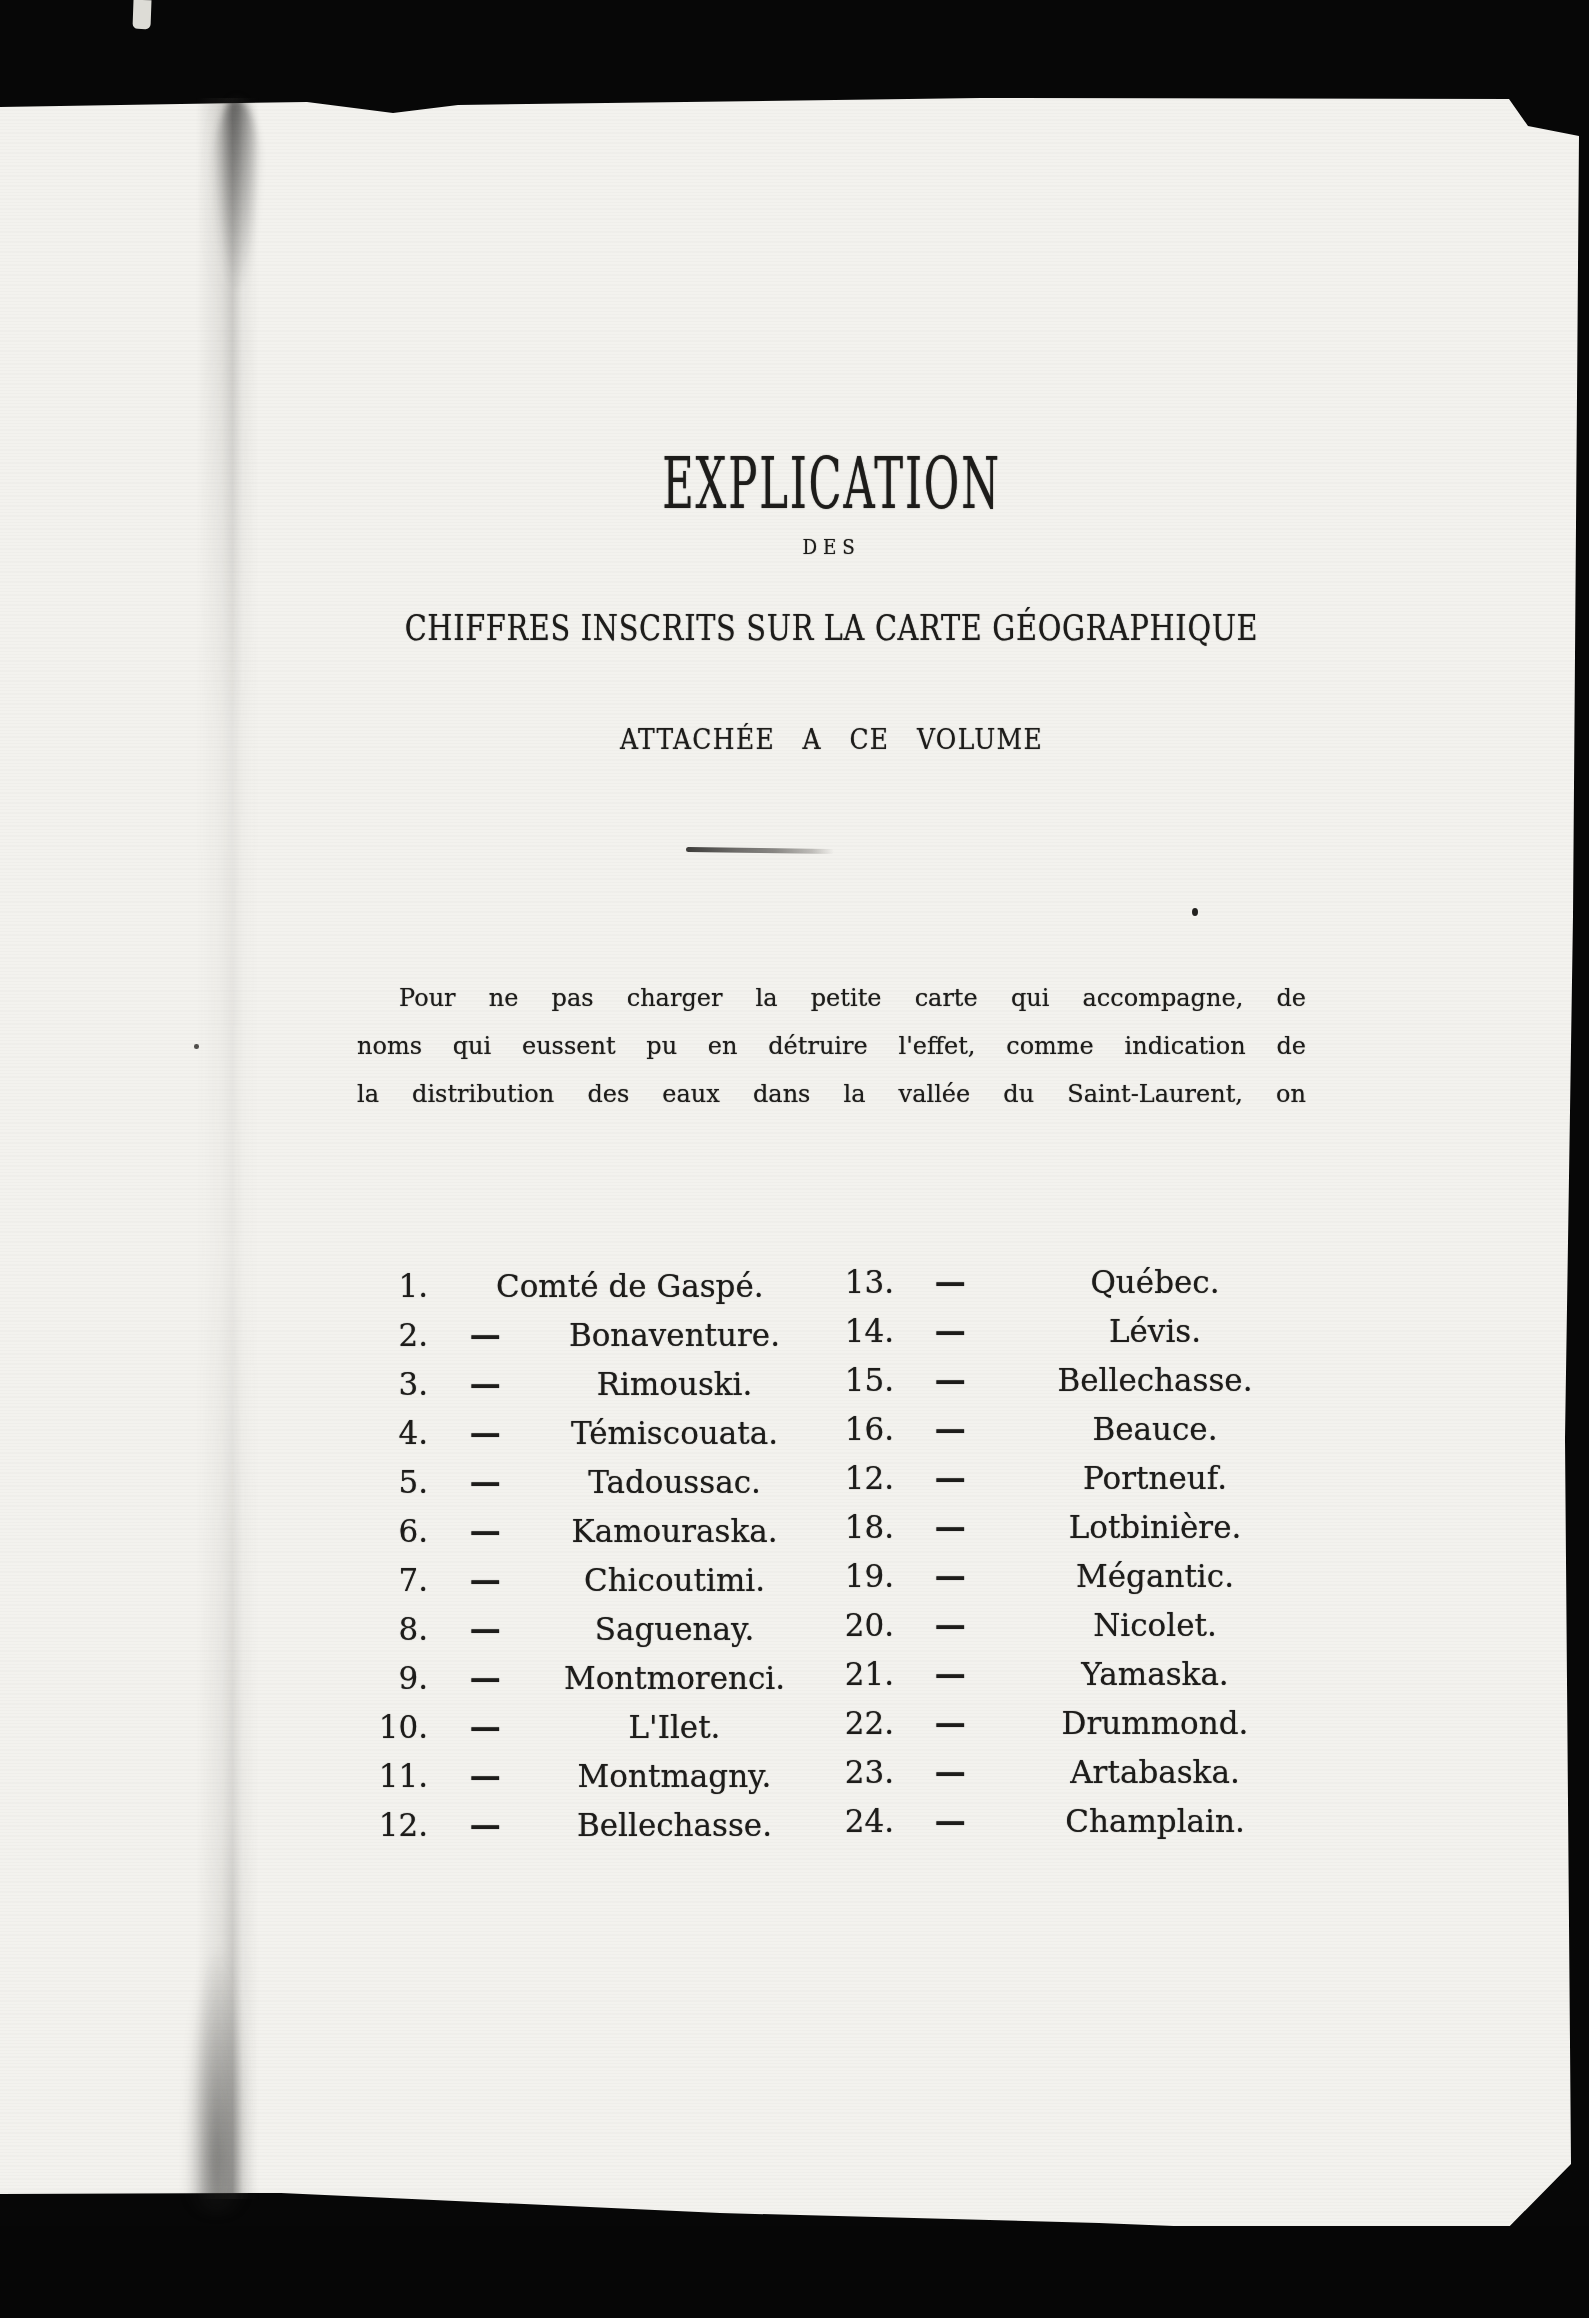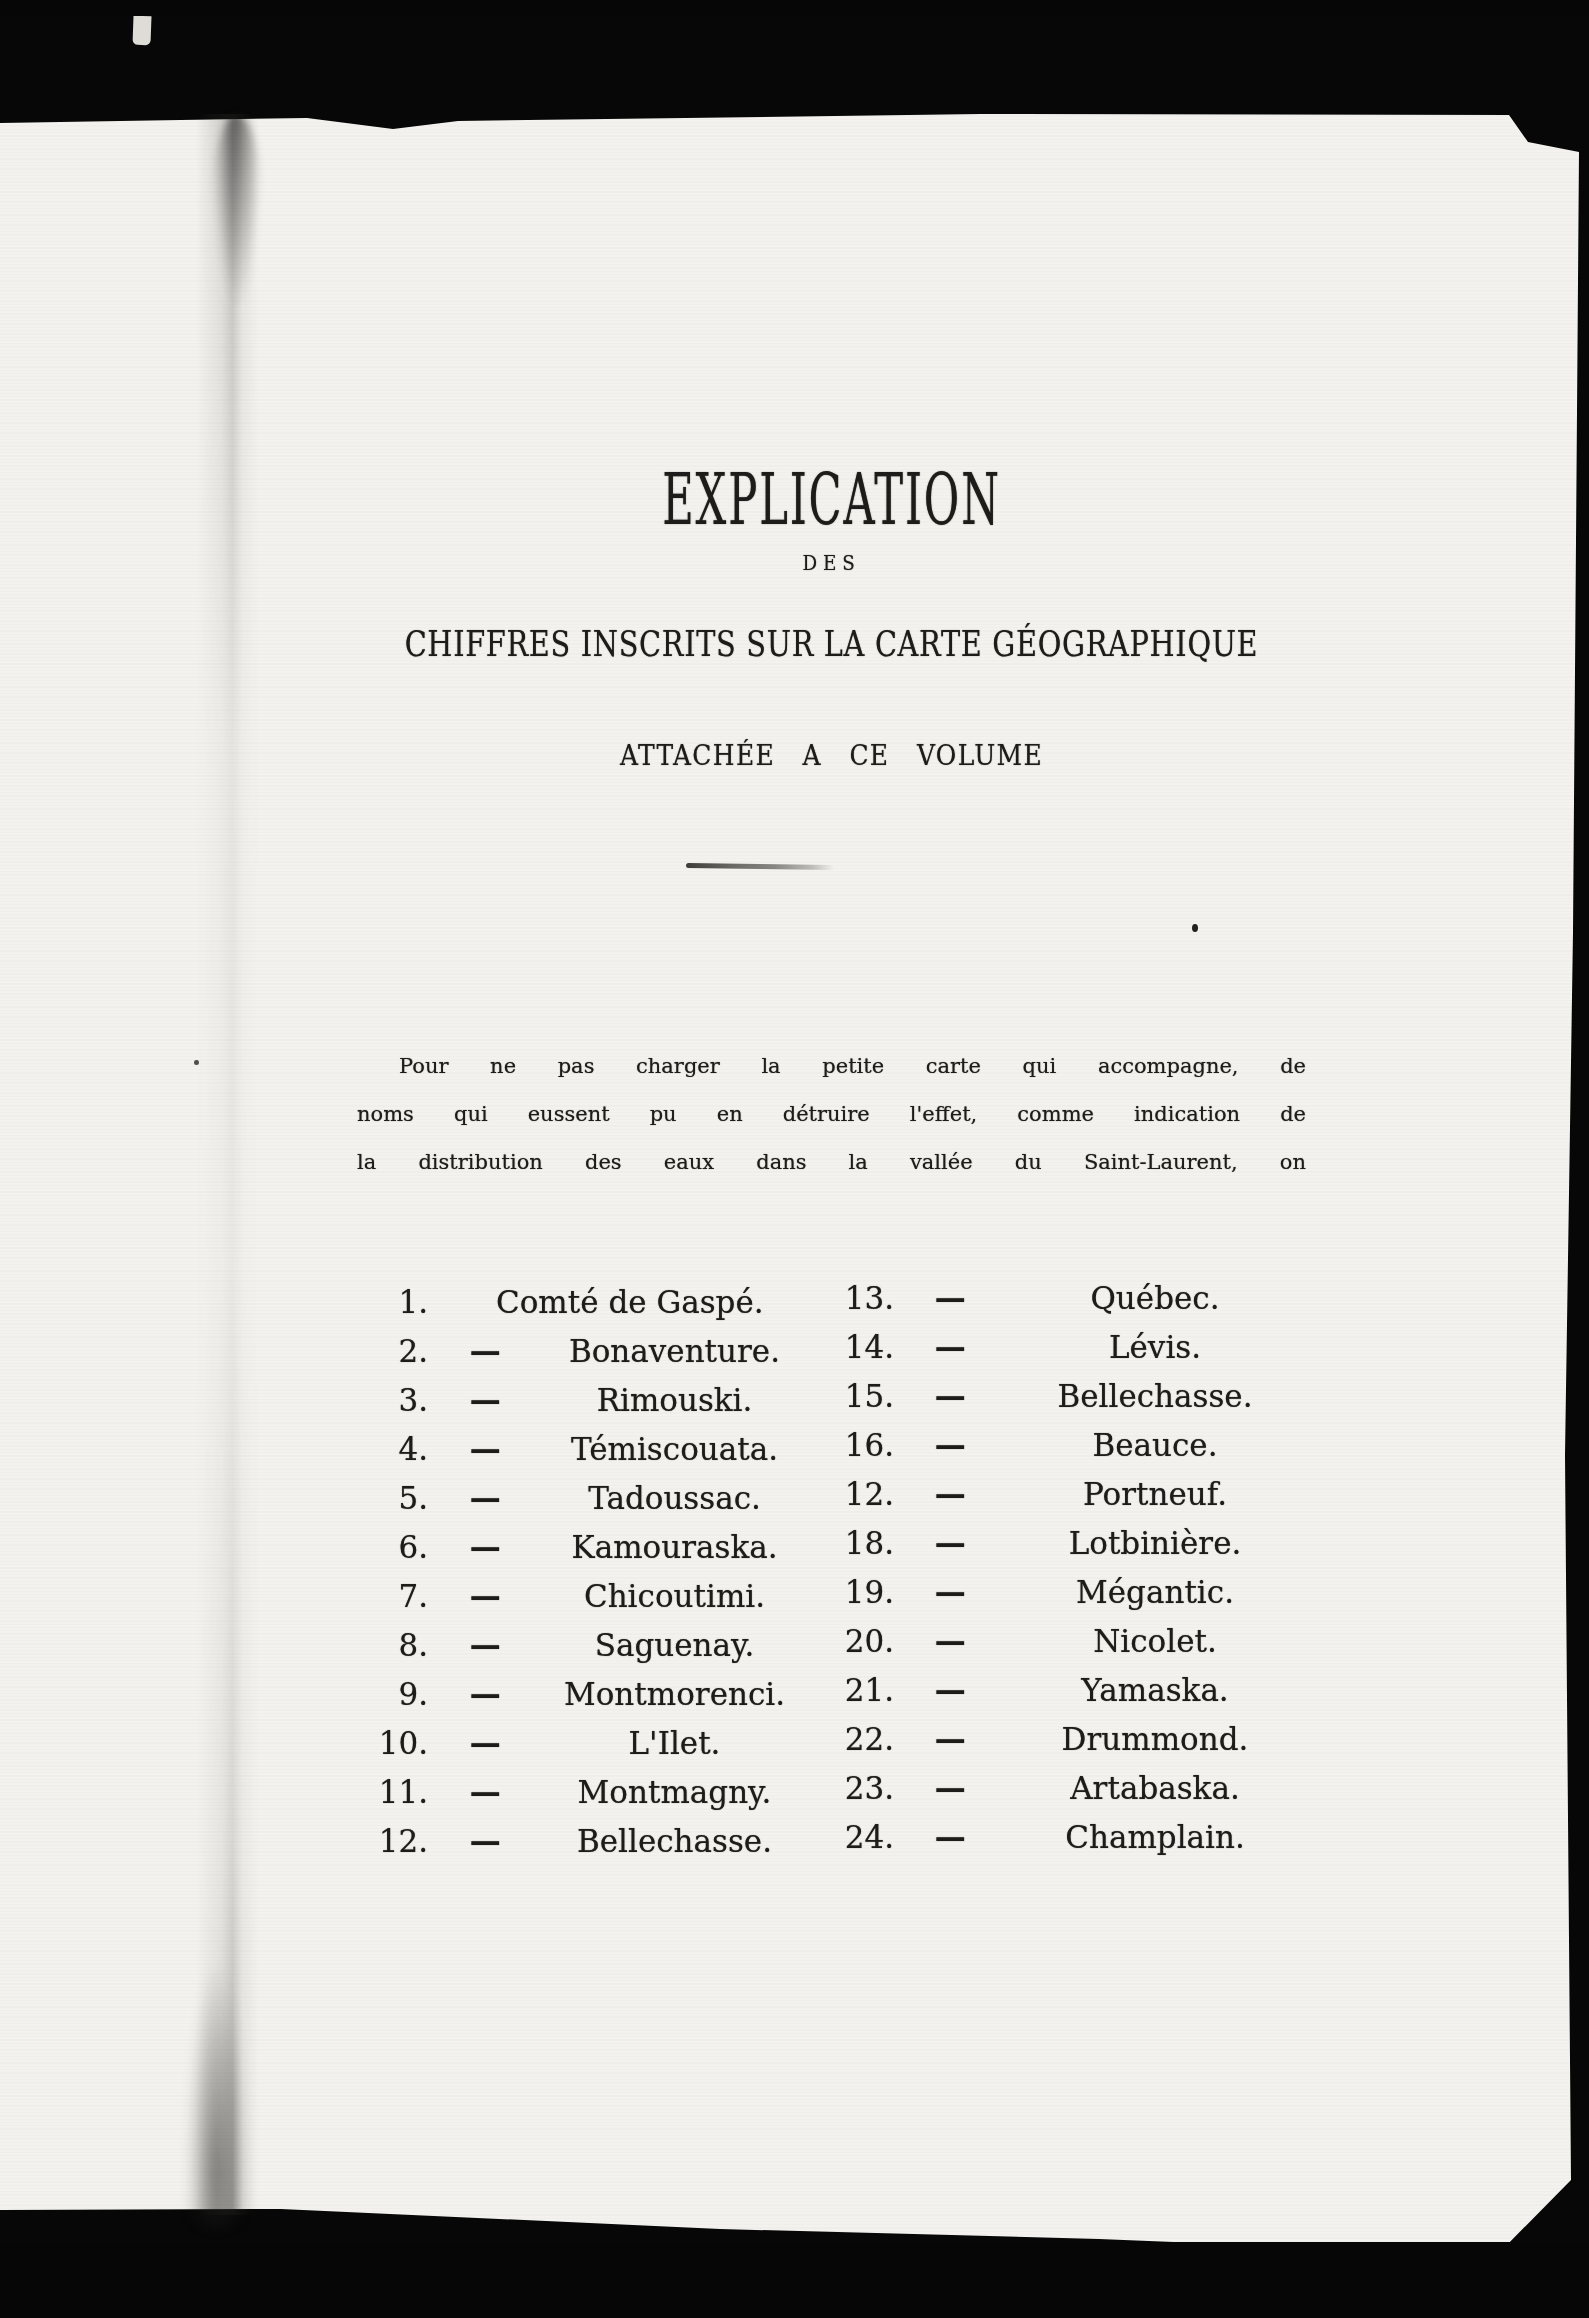--- a/index.html
+++ b/index.html
@@ -1,18 +1,18 @@
 <!DOCTYPE html>
 <html style="font-size:10.5px"><head>
 <meta charset="utf-8">
 <style>
   html,body{margin:0;padding:0;background:#060606;}
   #canvas{
     position:relative;width:1590px;height:2226px;background:#070707;overflow:hidden;
-    font-family:"DejaVu Serif","Liberation Serif",serif;color:#1d1c1a;margin-top:16px;
+    font-family:"DejaVu Serif","Liberation Serif",serif;color:#1d1c1a;
   }
   
   .paper{
     position:absolute;inset:0;background:#f3f2ee;
     background-image:repeating-linear-gradient(0deg,rgba(0,0,0,0.015) 0 1.3px,rgba(255,255,255,0.0) 1.3px 3.3px);
     clip-path:polygon(
       0px 107px, 307px 102px, 393px 113px, 458px 105px, 981px 98px,
       1509px 99px, 1528px 126px, 1579px 136px, 1573px 916px, 1565px 1439px,
       1571px 2164px, 1497px 2239px, 1099px 2223px, 720px 2213px, 281px 2193px, 0px 2194px);
   }
@@ -46,21 +46,21 @@
   .subtitle{top:607px;font-size:31px;letter-spacing:0.7px;transform:scale(0.93,1.14);transform-origin:50% 0;}
   .attachee{top:724px;font-size:25px;letter-spacing:1.3px;word-spacing:18.3px;transform:scale(1,1.1);transform-origin:50% 0;}
   .divider{
     position:absolute;left:686px;top:848px;width:148px;height:4.6px;border-radius:2.6px;
     background:linear-gradient(to right,rgba(30,29,27,0.85) 0%,rgba(40,38,36,0.65) 35%,rgba(50,48,45,0.55) 60%,rgba(70,66,62,0.30) 85%,rgba(80,76,70,0) 100%);
     transform:rotate(0.8deg);filter:blur(0.7px);
   }
   .ink-dot{position:absolute;left:1192px;top:908px;width:5.9px;height:7.9px;border-radius:50%;background:#23221f;filter:blur(0.3px);}
   .speck{position:absolute;width:4.6px;height:4.6px;border-radius:50%;background:rgba(40,38,35,0.8);}
   
-  .para{position:absolute;left:357px;top:1026px;width:949px;font-size:21px;line-height:48px;}
+  .para{position:absolute;left:357px;top:974px;width:949px;font-size:24px;line-height:48px;}
   .pline{height:48px;overflow:hidden;white-space:normal;}
   .pline.just{text-align:justify;}
   .pline.just::after{content:"";display:inline-block;width:100%;height:0;}
   .pline.indent{text-indent:42px;}
   
   .listcol{position:absolute;font-size:31px;}
   .listcol.left{left:357px;top:1268px;width:451px;}
   .listcol.right{left:821px;top:1264px;width:484px;}
   .row{display:grid;height:49px;align-items:baseline;}
   .listcol.left  .row{grid-template-columns:71px 113px 1fr;}

